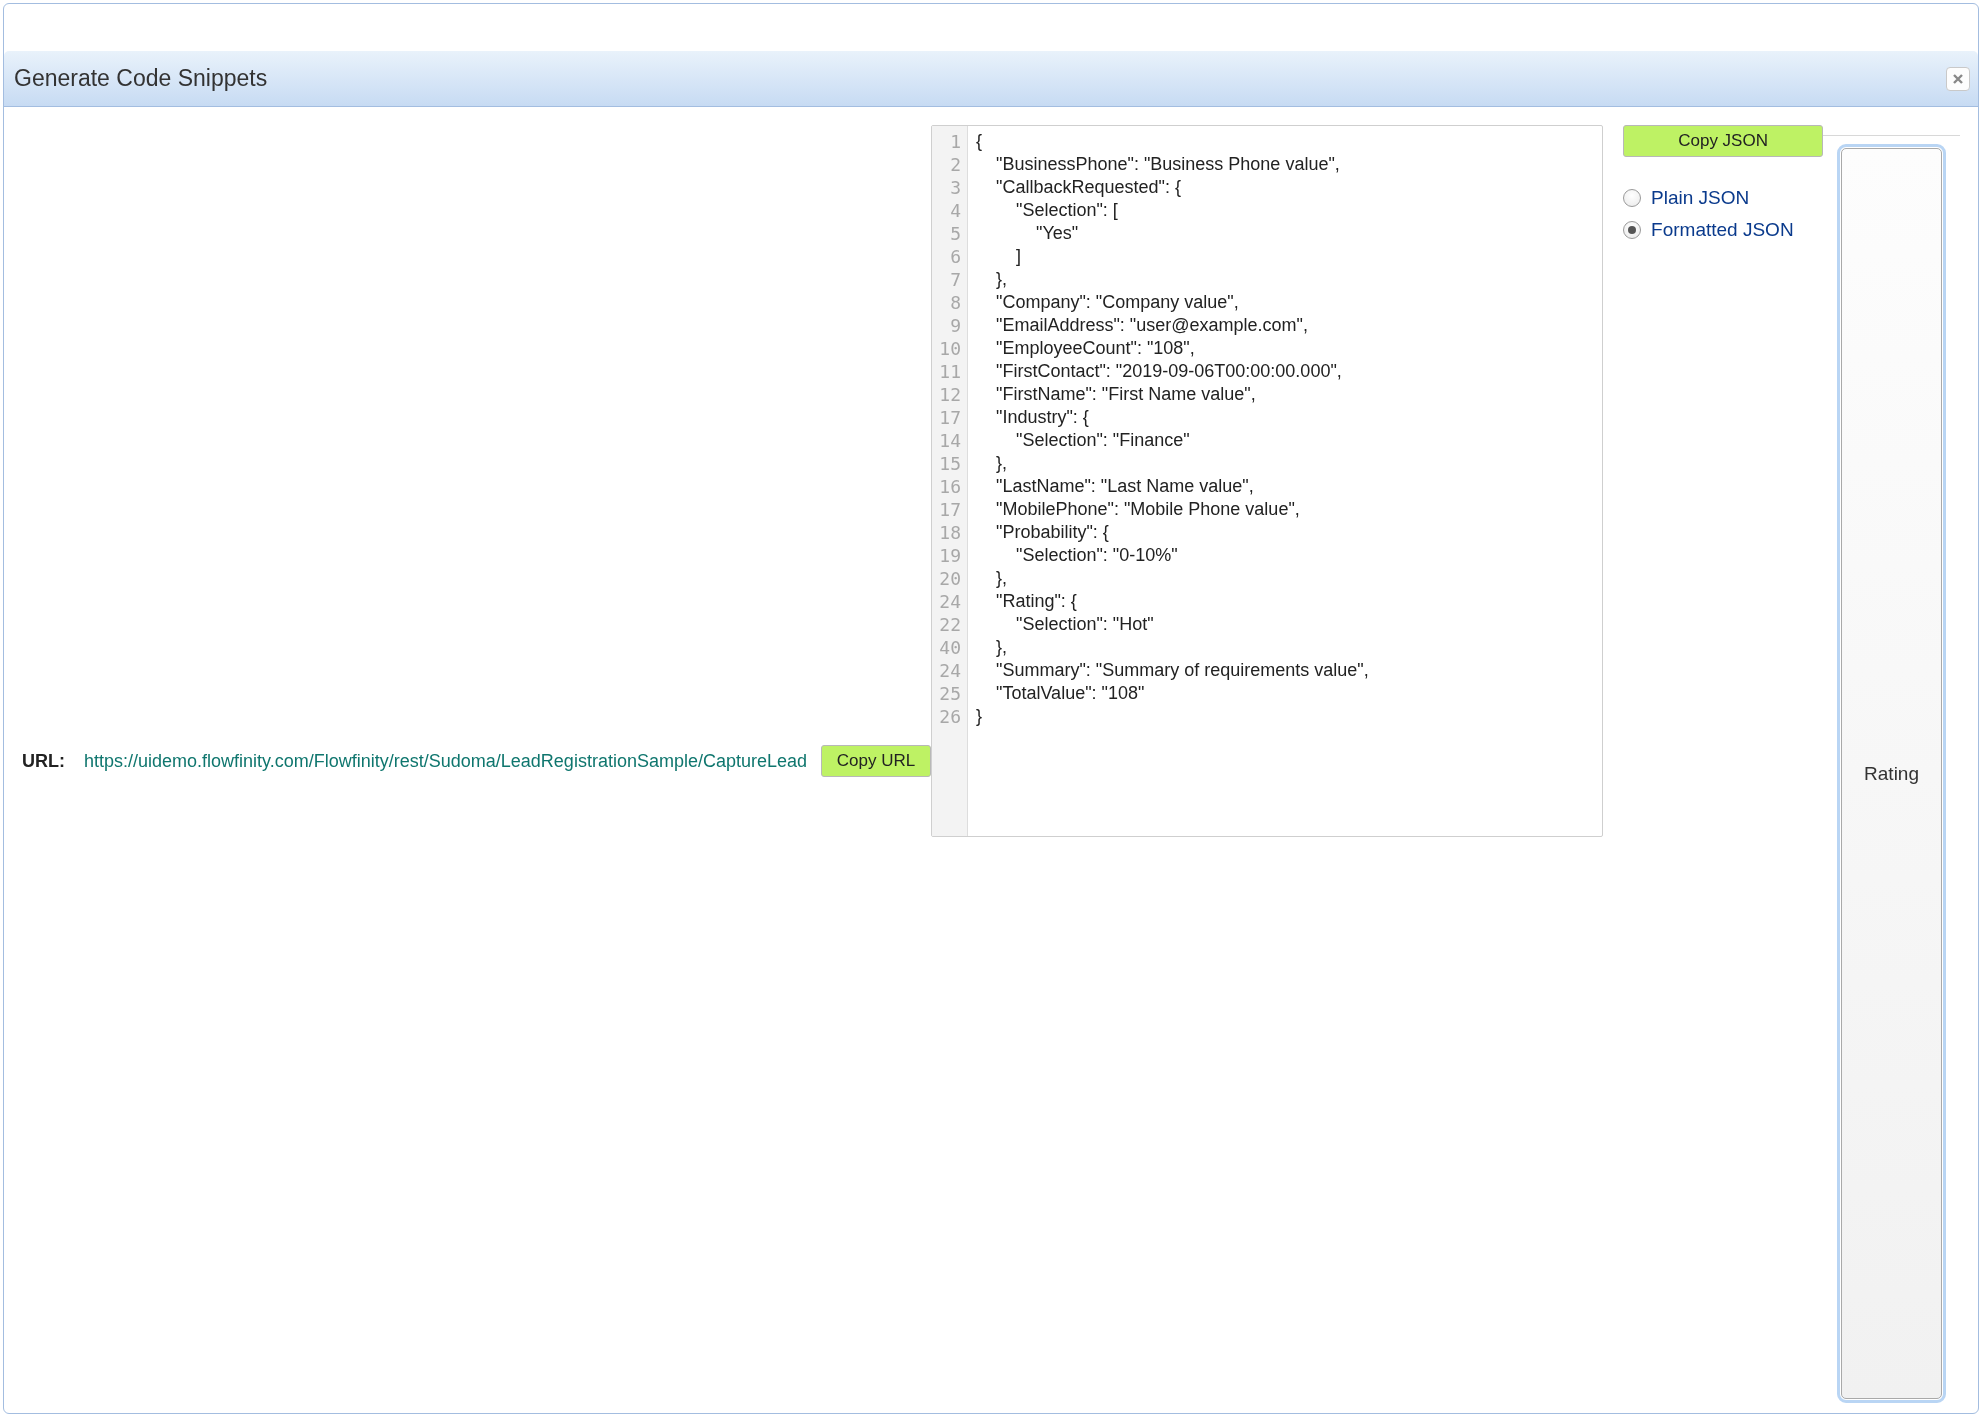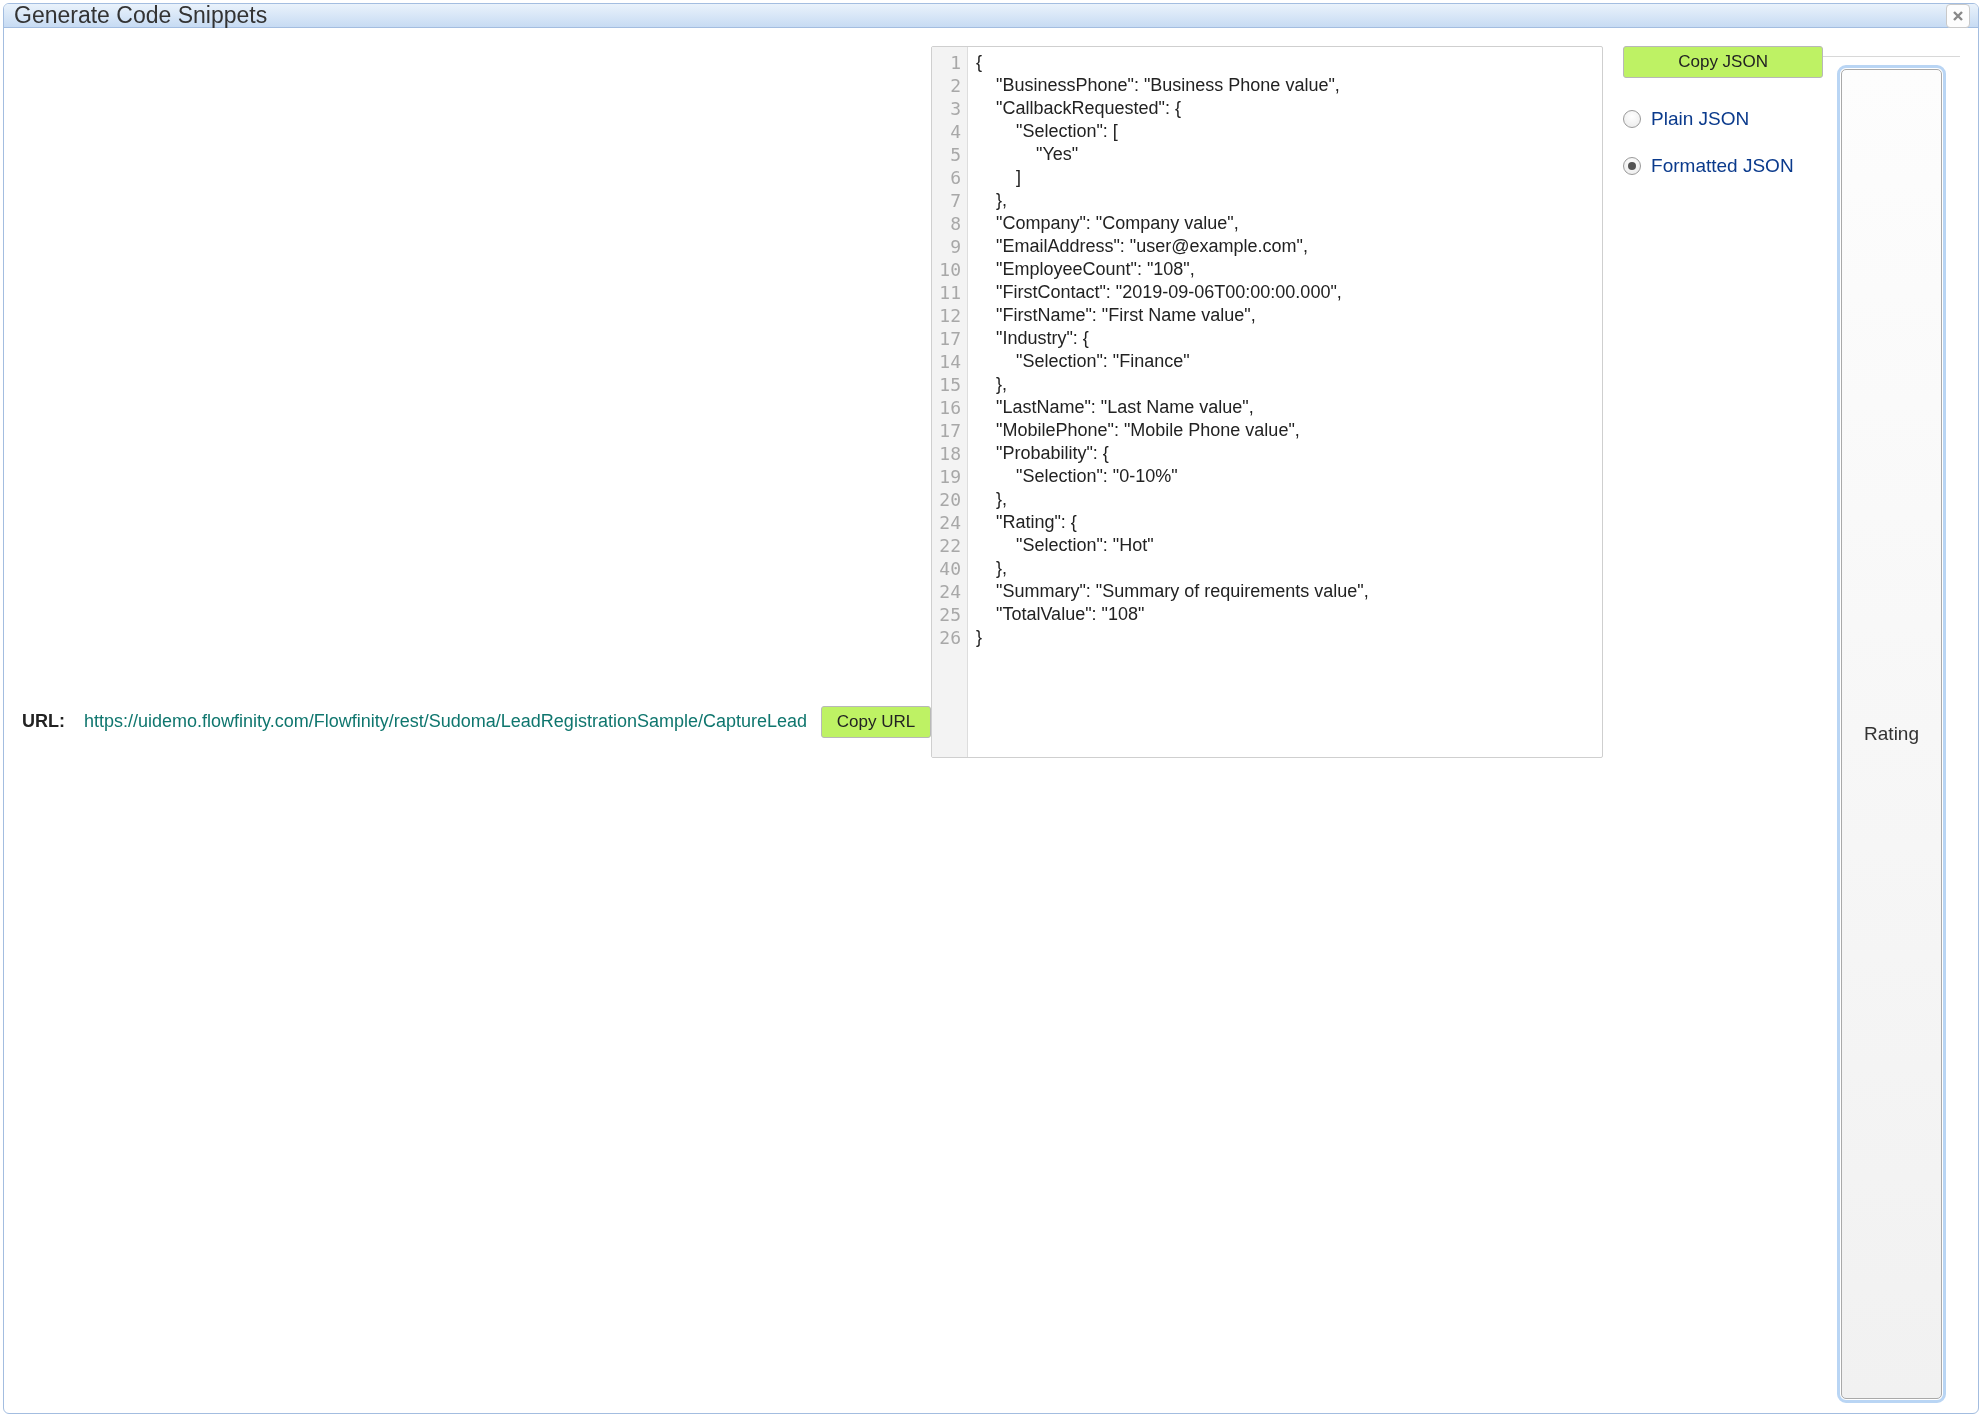--- a/index.html
+++ b/index.html
@@ -16,27 +16,28 @@
     left: 3px;
     right: 3px;
     bottom: 3px;
     border: 1px solid #a3bde0;
     border-radius: 6px;
     background: #fff;
     display: flex;
     flex-direction: column;
   }
   .titlebar {
-    height: 24px;
+    height: 56px;
     background: linear-gradient(to bottom, #e9f2fb 0%, #c7dbf3 100%);
     border-bottom: 1px solid #a3bde0;
     border-radius: 5px 5px 0 0;
     display: flex;
     align-items: center;
     padding: 0 8px 0 10px;
+    margin-top: 47px;
   }
   .titlebar .title {
     font-size: 23px;
     color: #333;
     flex: 1;
   }
   .close-x {
     width: 24px;
     height: 24px;
     background: #fdfdfd;
@@ -126,21 +127,21 @@
   .side {
     width: 200px;
     display: flex;
     flex-direction: column;
     gap: 14px;
   }
   .radio-group {
     margin-top: 16px;
     display: flex;
     flex-direction: column;
-    gap: 25px;
+    gap: 10px;
   }
   .radio-row {
     display: flex;
     align-items: center;
     gap: 10px;
     cursor: pointer;
   }
   .radio {
     width: 18px;
     height: 18px;

